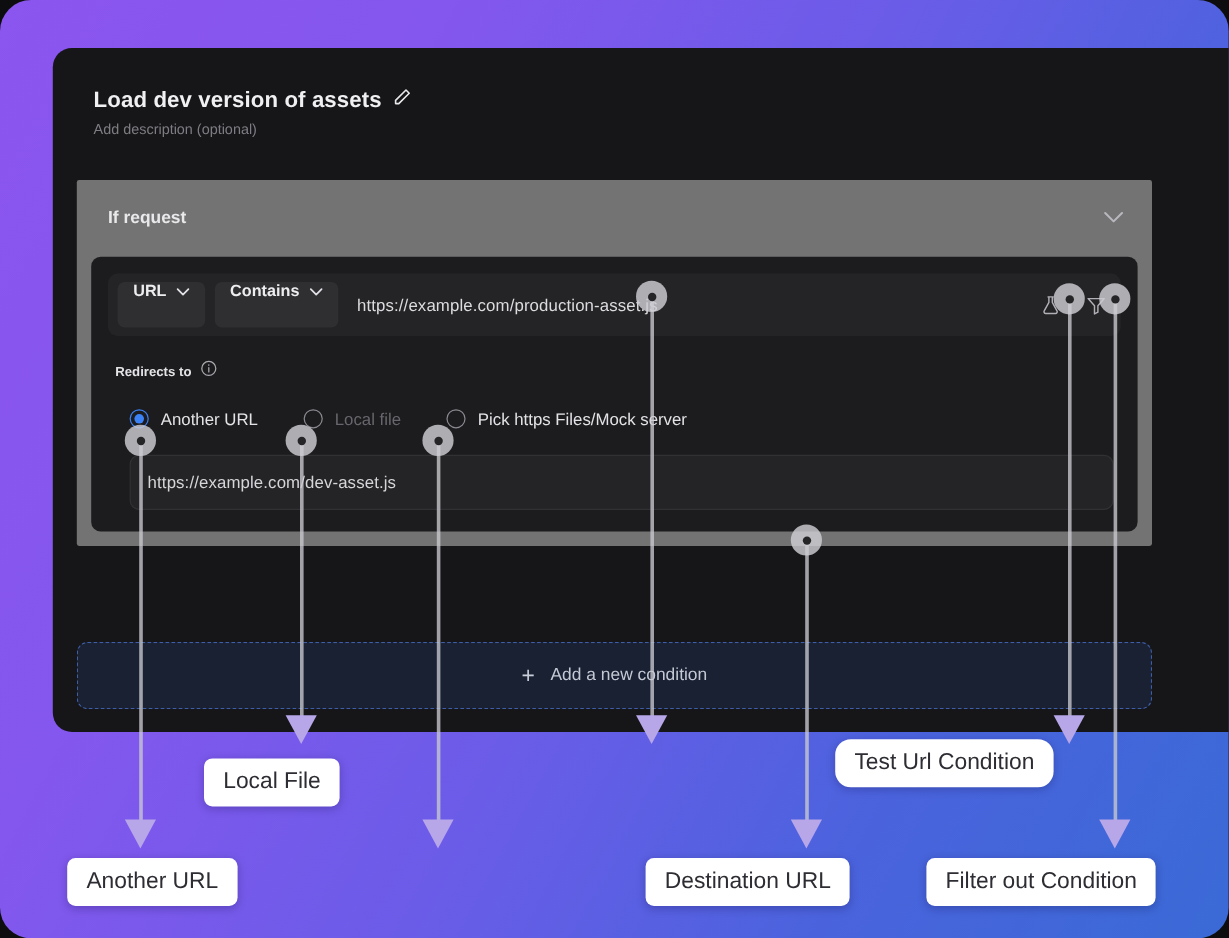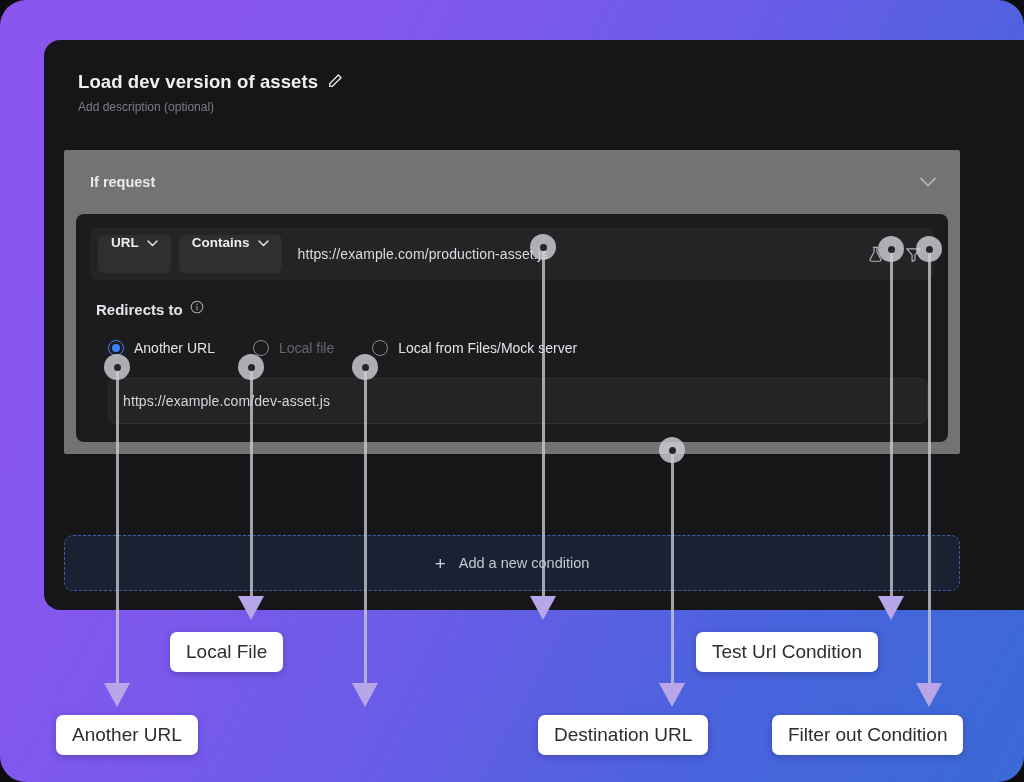--- a/index.html
+++ b/index.html
@@ -125,21 +125,21 @@
 
   
   .redirects-row {
     display: flex;
     align-items: center;
     gap: 7px;
     margin: 20px 0 0 6px;
   }
   .redirects-label {
     color: #e4e4e8;
-    font-size: 15px;
+    font-size: 11px;
     font-weight: bold;
     text-align: center;
   }
 
   
   .radio-group {
     display: flex;
     align-items: center;
     margin: 22px 0 0 18px;
     gap: 0;
@@ -326,21 +326,21 @@
           <div class="radio-item">
             <span class="radio-dot checked"></span>
             <span class="radio-label">Another URL</span>
           </div>
           <div class="radio-item">
             <span class="radio-dot"></span>
             <span class="radio-label disabled">Local file</span>
           </div>
           <div class="radio-item">
             <span class="radio-dot"></span>
-            <span class="radio-label">Local from Files/Mock server</span>
+            <span class="radio-label">Pick https Files/Mock server</span>
           </div>
         </div>
 
         <div class="dest-input">https://example.com/dev-asset.js</div>
 
       </div>
     </div>
 
     <div id="add-cond">
       <span class="plus">+</span>
@@ -369,21 +369,21 @@
 
     <div class="ann-arrow" style="left:104px; top:683px;"></div>
     <div class="ann-arrow" style="left:238px; top:596px;"></div>
     <div class="ann-arrow" style="left:352px; top:683px;"></div>
     <div class="ann-arrow" style="left:530px; top:596px;"></div>
     <div class="ann-arrow" style="left:659px; top:683px;"></div>
     <div class="ann-arrow" style="left:878px; top:596px;"></div>
     <div class="ann-arrow" style="left:916px; top:683px;"></div>
 
     <div class="ann-label" style="left:170px; top:632px;">Local File</div>
-    <div class="ann-label" style="left:696px; top:632px;">Test Url Condition</div>
+    <div class="ann-label" style="left:696px; top:616px;border-radius:13px;">Test Url Condition</div>
 
     <div class="ann-label" style="left:56px;  top:715px;">Another URL</div>
     <div class="ann-label" style="left:538px; top:715px;">Destination URL</div>
     <div class="ann-label" style="left:772px; top:715px;">Filter out Condition</div>
 
   </div>
 
 </div>
 
 </body></html>

